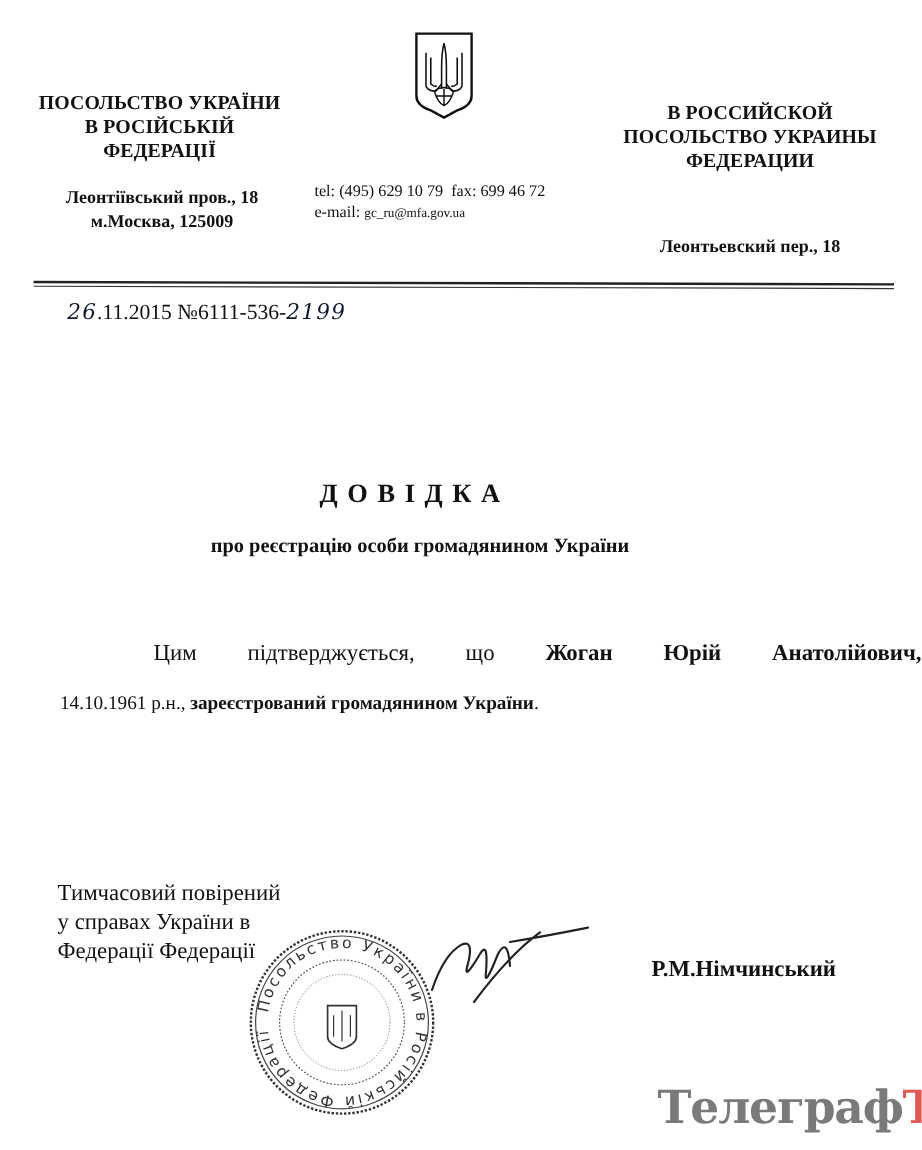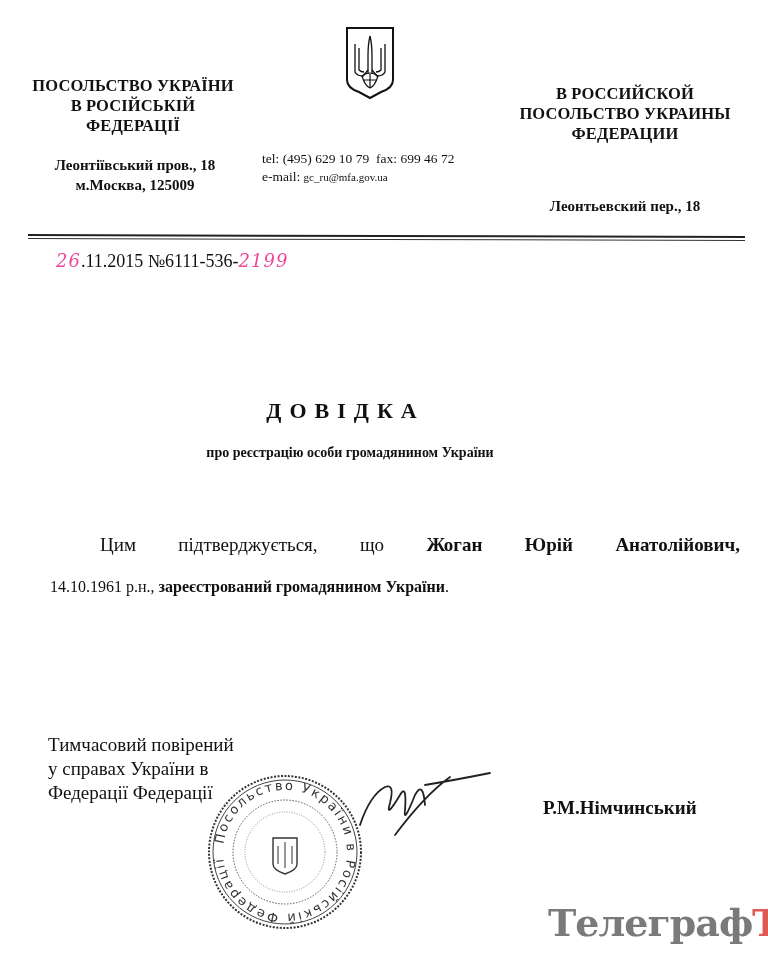--- a/index.html
+++ b/index.html
@@ -18,24 +18,24 @@
     #right-hdr { left: 500px; top: 84px; width: 250px; }
     #left-addr { left: 30px; top: 155px; width: 210px; }
     #right-addr { left: 520px; top: 163px; width: 210px; margin-top: 33px; }
     #emblem { left: 345px; top: 26px; width: 50px; height: 74px; }
     #contacts { left: 262px; top: 150px; width: 236px; text-align: left; font-size: 13.5px; line-height: 18px; }
     #contacts .email-val { font-size: 11px; }
     .rule { left: 28px; height: 0; border-top: 2px solid #222; }
     #rule1 { top: 235px; width: 717px; transform: rotate(0.15deg); }
     #rule2 { top: 239px; width: 717px; border-top: 1px solid #333; transform: rotate(0.15deg); }
     #reg-line { left: 56px; top: 250px; font-size: 18px; white-space: nowrap; }
-    .hand { font-family: "DejaVu Serif", serif; font-style: italic; font-weight: normal; color: #ec4899; font-size: 18px; letter-spacing: 1px; }
+    .hand { font-family: "DejaVu Serif", serif; font-style: italic; font-weight: normal; color: #0f172a; font-size: 18px; letter-spacing: 1px; }
     #doc-title { left: 0; width: 691px; top: 398px; text-align: center; font-weight: bold; font-size: 22px; letter-spacing: 8px; }
-    #doc-subtitle { left: 0; width: 700px; top: 445px; text-align: center; font-weight: bold; font-size: 14px; }
-    #body-1 { left: 100px; top: 534px; width: 640px; font-size: 19px; white-space: nowrap; display:flex; justify-content: space-between; }
+    #doc-subtitle { left: 0; width: 700px; top: 445px; text-align: center; font-weight: bold; font-size: 17px; }
+    #body-1 { left: 128px; top: 534px; width: 640px; font-size: 19px; white-space: nowrap; display:flex; justify-content: space-between; }
     #body-2 { left: 50px; top: 578px; font-size: 16px; white-space: nowrap; }
     b { font-weight: bold; }
     #signer-title { left: 48px; top: 733px; font-weight: normal; font-size: 19px; line-height: 24px; }
     #signer-name { left: 543px; top: 797px; font-weight: bold; font-size: 19px; }
     #stamp { left: 205px; top: 772px; width: 160px; height: 160px; }
     #signature { left: 355px; top: 765px; width: 140px; height: 75px; }
     #watermark {
       left: 548px; top: 900px; font-family: "DejaVu Serif", serif; font-weight: bold;
       font-size: 38px; color: #7a7a7a; letter-spacing: -1px;
     }

